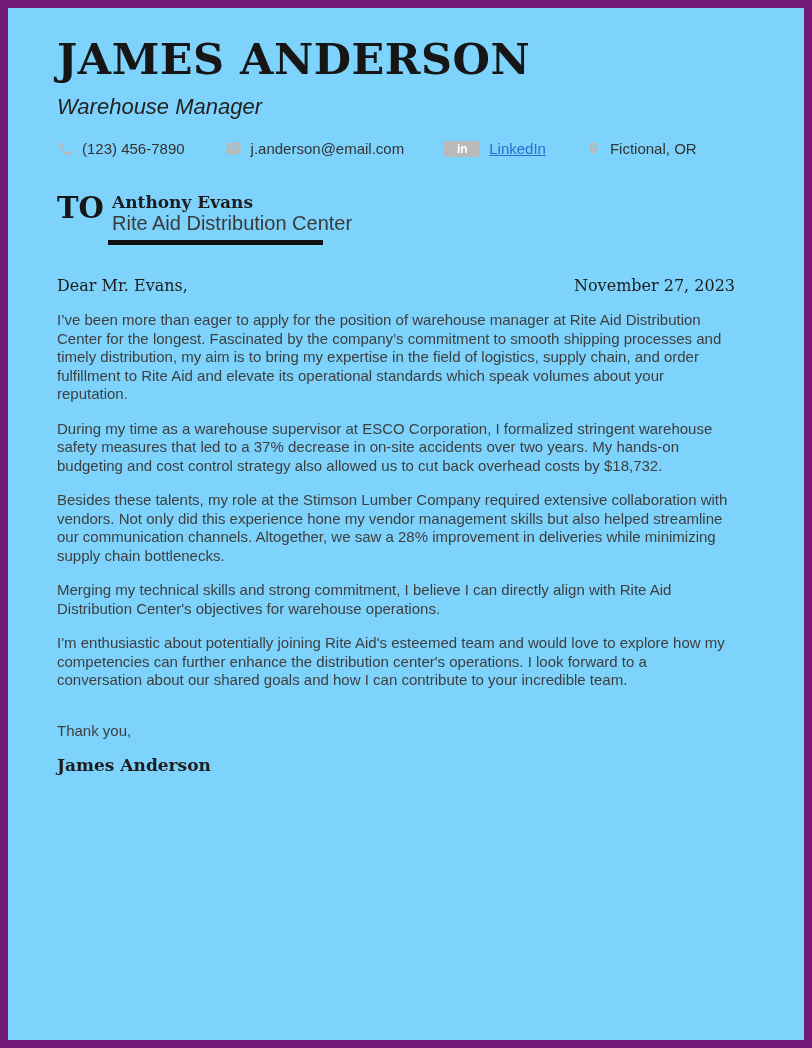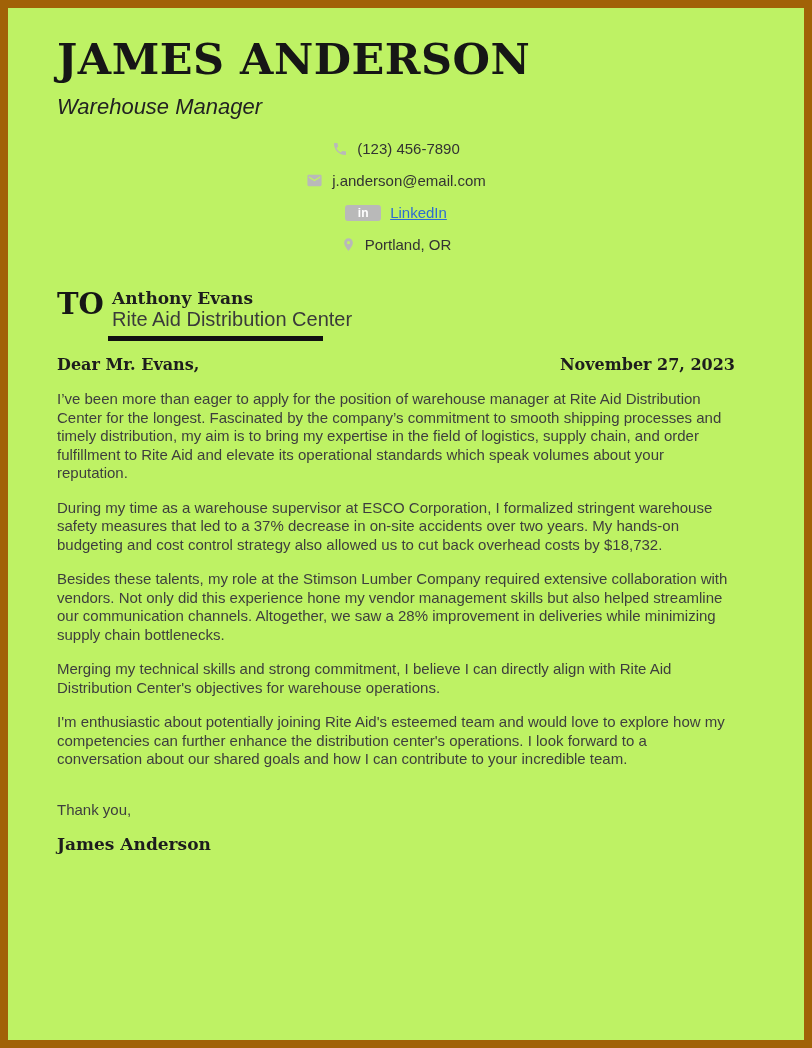--- a/index.html
+++ b/index.html
@@ -1,21 +1,21 @@
 <!DOCTYPE html>
 <html><head>
 <meta charset="utf-8">
 <style>
   * { margin: 0; padding: 0; box-sizing: border-box; }
   html, body { background: #000; }
   .page {
     width: 812px;
     height: 1048px;
-    background: #bef264;
-    border: 8px solid #a16207;
+    background: #7dd3fc;
+    border: 8px solid #701a75;
     padding: 30px 69px 0 49px;
     font-family: "Liberation Sans", "DejaVu Sans", sans-serif;
     color: #3e3e3e;
     overflow: hidden;
   }
   
   .candidate-name {
     font-family: "DejaVu Serif", "Liberation Serif", serif;
     font-weight: 700;
     font-size: 43px;
@@ -27,24 +27,23 @@
   .candidate-title {
     margin-top: 13px;
     font-style: italic;
     font-size: 22px;
     color: #222222;
   }
   .contact-row {
     margin-top: 20px;
     display: flex;
     align-items: center;
-    gap: 15px;
+    gap: 40px;
     font-size: 15px;
     color: #333333;
-    flex-direction: column;
   }
   .contact-item { display: flex; align-items: center; gap: 9px; white-space: nowrap; }
   .contact-item svg { display: block; }
   .li-badge {
     width: 36px; height: 16px;
     background: #b9b9b9;
     border-radius: 3px;
     color: #ffffff;
     font-size: 12px;
     font-weight: 700;
@@ -74,26 +73,26 @@
   .recipient-line { font-size: 20px; line-height: 21px; color: #3a3a3a; }
   .recipient-divider {
     width: 215px;
     height: 5px;
     background: #111111;
     margin-top: 6px;
     margin-left: -4px;
   }
   
   .salutation-row {
-    margin-top: 14px;
+    margin-top: 31px;
     display: flex;
     justify-content: space-between;
     align-items: baseline;
     font-family: "DejaVu Serif", "Liberation Serif", serif;
-    font-weight: 700;
+    font-weight: 400;
     font-size: 16px;
     color: #1d1d1d;
     gap: 44px;
   }
   .body-paragraph {
     margin-top: 16px;
     font-size: 15px;
     line-height: 18.5px;
     color: #3e3e3e;
   }
@@ -134,21 +133,21 @@
     <div class="contact-item">
       <span class="li-badge">in</span>
       <a class="linkedin-link">LinkedIn</a>
     </div>
     <div class="contact-item">
       <span>
         <svg width="15" height="17" viewBox="0 0 24 24" fill="#b9b9b9">
             <path d="M12 2C8.13 2 5 5.13 5 9c0 5.25 7 13 7 13s7-7.75 7-13c0-3.87-3.13-7-7-7zm0 9.5A2.5 2.5 0 1 1 12 6.5a2.5 2.5 0 0 1 0 5z"></path>
           </svg>
       </span>
-      <span>Portland, OR</span>
+      <span>Fictional, OR</span>
     </div>
   </div>
 
   <div class="recipient">
     <div class="recipient-label">TO</div>
     <div>
       <div class="recipient-name">Anthony Evans</div>
       <div class="recipient-line">Rite Aid Distribution Center</div>
       <div class="recipient-divider"></div>
     </div>

